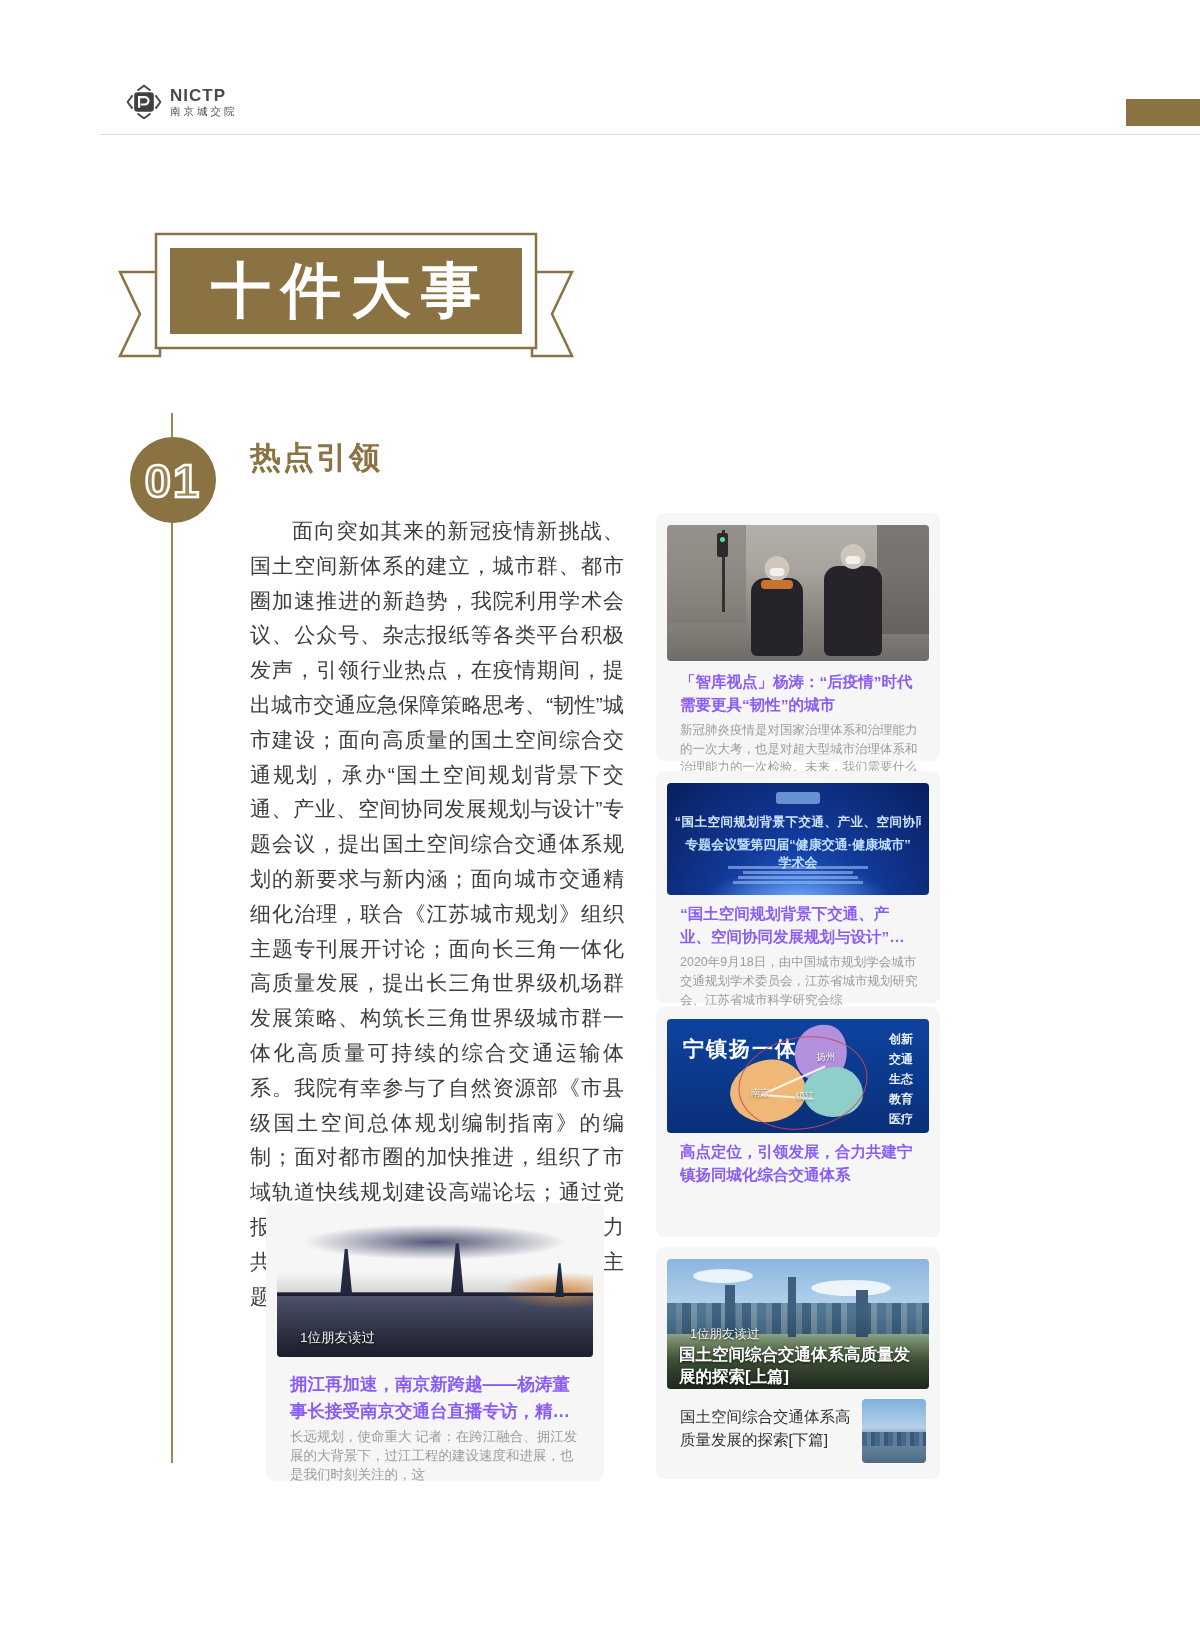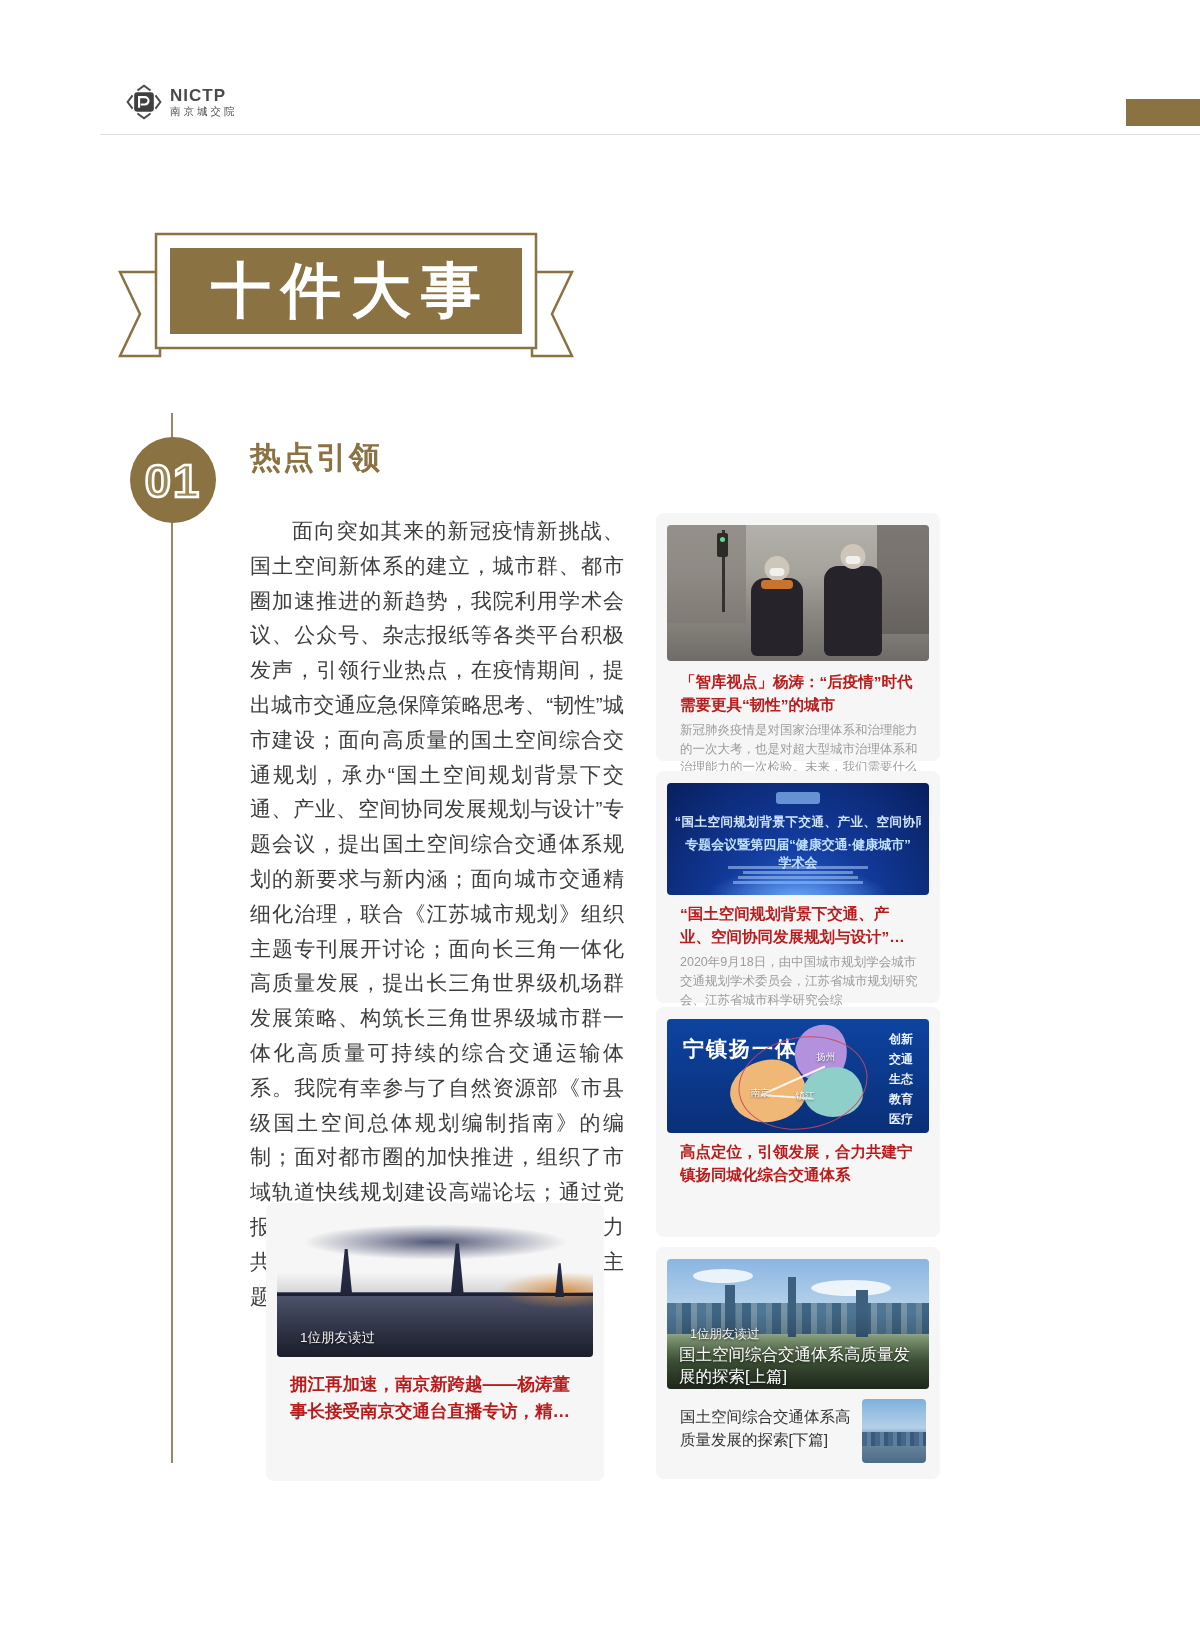--- a/index.html
+++ b/index.html
@@ -27,21 +27,21 @@
               background:#8a7243;display:flex;align-items:center;justify-content:center;}
   .num-circle span{font-size:47px;font-weight:700;letter-spacing:2px;color:#9d8757;
                    -webkit-text-stroke:2.6px #ffffff;}
   .sec-title{position:absolute;left:250px;top:437px;font-size:31px;font-weight:600;color:#8a7243;letter-spacing:2px;}
   .sec-para{position:absolute;left:250px;top:514px;width:374px;font-size:21px;line-height:34.8px;
             color:#3d3d3d;text-align:justify;text-indent:2em;word-break:break-all;}
 
   
   .wx-card{position:absolute;background:#f6f6f6;border-radius:8px;}
   .card-img{position:absolute;left:11px;top:12px;border-radius:4px;overflow:hidden;}
-  .card-title{position:absolute;left:24px;right:20px;font-weight:700;color:#b91c1c;
+  .card-title{position:absolute;left:24px;right:20px;font-weight:700;color:#8b5cf6;
               display:-webkit-box;-webkit-box-orient:vertical;overflow:hidden;}
   .card-excerpt{position:absolute;left:24px;right:20px;color:#9c9c9c;
                 display:-webkit-box;-webkit-box-orient:vertical;overflow:hidden;}
   .readers{position:absolute;left:12px;color:#f3f3f3;font-size:13.5px;text-shadow:0 1px 3px rgba(0,0,0,.75);margin-left:11px;}
   .img-shade{position:absolute;left:0;right:0;bottom:0;height:60%;
              background:linear-gradient(180deg,rgba(0,0,0,0) 0%,rgba(0,0,0,.55) 100%);}
 
   
   .left-card{left:266px;top:1203px;width:338px;height:278px;}
   .bridge-img{width:316px;height:142px;background:linear-gradient(180deg,#4d5584 0%,#7a6e96 16%,#b98a67 30%,
@@ -132,21 +132,21 @@
   .cl1{left:10%;top:8%;width:60px;height:14px;}
   .cl2{left:55%;top:16%;width:80px;height:16px;}
   .bldg-band{position:absolute;left:0;top:34%;width:100%;height:24%;
              background:repeating-linear-gradient(90deg,#4f7795 0 9px,#69879d 9px 15px,#3f6584 15px 24px,#7795a8 24px 30px);}
   .bldg-tall{position:absolute;background:#3c607e;}
   .bt1{left:22%;top:20%;width:10px;height:40%;}
   .bt2{left:46%;top:14%;width:8px;height:46%;}
   .bt3{left:72%;top:24%;width:12px;height:36%;}
   .c4-img .readers{bottom:46px;font-size:12.5px;}
   .overlay-title{position:absolute;left:12px;right:10px;bottom:2px;color:#fff;font-size:16.5px;
-                 font-weight:400;line-height:22px;text-shadow:0 1px 3px rgba(0,0,0,.7);
+                 font-weight:700;line-height:22px;text-shadow:0 1px 3px rgba(0,0,0,.7);
                  display:-webkit-box;-webkit-box-orient:vertical;-webkit-line-clamp:2;overflow:hidden;}
   .c4-row-title{position:absolute;left:24px;top:158px;width:172px;font-size:15.5px;font-weight:400;
                 color:#333;line-height:23px;display:-webkit-box;-webkit-box-orient:vertical;
                 -webkit-line-clamp:2;overflow:hidden;}
   .c4-thumb{position:absolute;right:14px;top:152px;width:64px;height:64px;border-radius:4px;overflow:hidden;
             background:linear-gradient(180deg,#7fb0dd 0%,#b5d0e8 45%,#6f8fa6 60%,#4d6b85 100%);}
   .c4-thumb::after{content:"";position:absolute;left:0;top:52%;width:100%;height:22%;
             background:repeating-linear-gradient(90deg,#44688a 0 5px,#5d7f9c 5px 9px,#39587a 9px 13px);}
 </style>
 </head>
@@ -194,20 +194,21 @@
       <div class="water"></div>
       <div class="city-glow"></div>
       <div class="bridge-deck"></div>
       <div class="bridge-tower tw1"></div>
       <div class="bridge-tower tw2"></div>
       <div class="bridge-tower tw3"></div>
       <div class="img-shade"></div>
       <div class="readers">1位朋友读过</div>
     </div>
     <div class="card-title">拥江再加速，南京新跨越——杨涛董事长接受南京交通台直播专访，精彩点评南京江心洲...</div>
+    <div class="card-excerpt">长远规划，使命重大 记者：在跨江融合、拥江发展的大背景下，过江工程的建设速度和进展，也是我们时刻关注的，这</div>
   </div>
 
   <div class="wx-card rc card1">
     <div class="card-img c1-img">
       <div class="c1-bldg a"></div>
       <div class="c1-bldg b"></div>
       <div class="c1-pole"></div>
       <div class="c1-lamp"></div>
       <div class="person p1">
           <div class="scarf"></div>

